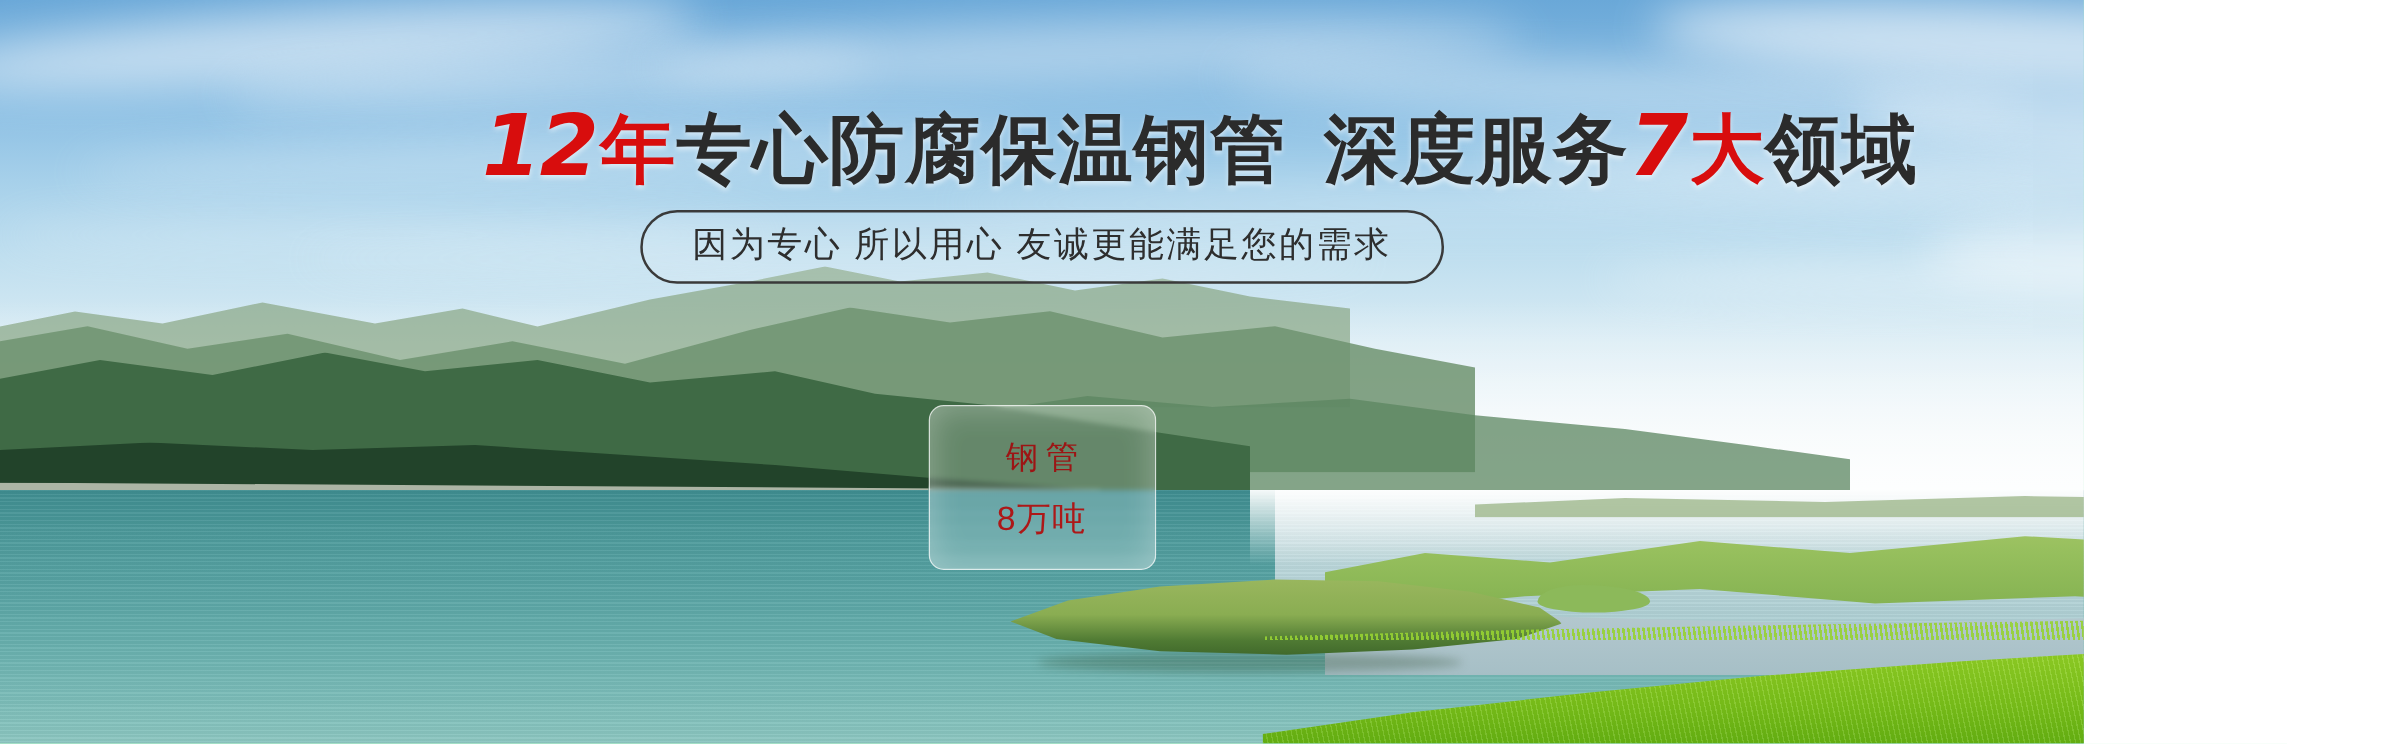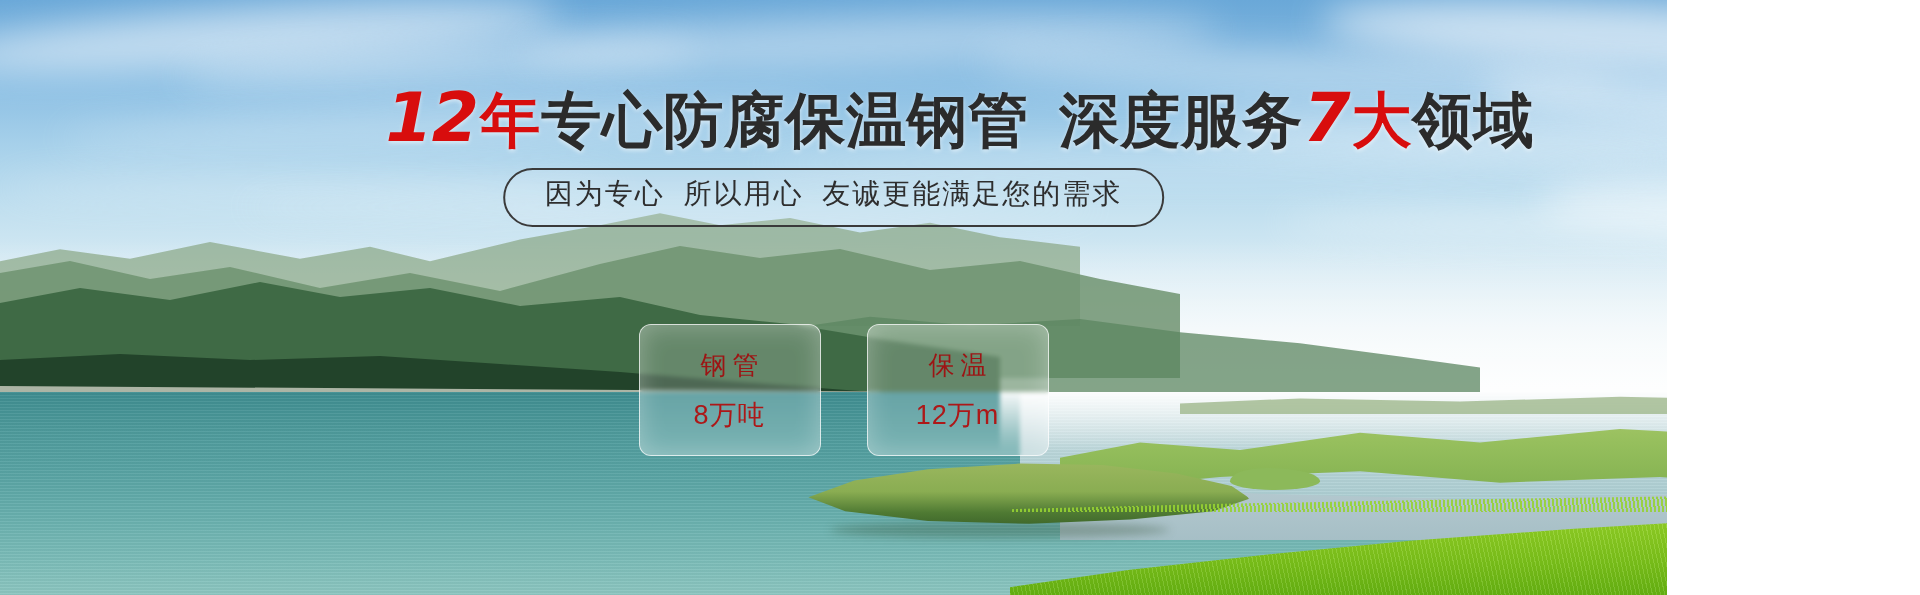--- a/index.html
+++ b/index.html
@@ -186,21 +186,21 @@
     padding-right:2px;
   }
   .headline .gap{display:inline-block;width:30px;}
 
   
   .subtitle-pill{
     position:absolute;left:50%;top:168px;transform:translateX(-50%);
     padding:9px 40px 12px;
     border:2px solid #3a3a3a;
     border-radius:32px;
-    font-family:Liberation Mono, monospace;
+    font-family:Liberation Sans, sans-serif;
     font-size:28px;
     line-height:34px;
     letter-spacing:2px;
     color:#2e2e2e;
     white-space:nowrap;
     background:rgba(255,255,255,.10);
     text-align:right;
   }
 
   
@@ -212,21 +212,20 @@
   .card{
     width:180px;height:130px;
     border-radius:12px;
     border:1px solid rgba(255,255,255,.75);
     background:rgba(255,255,255,.20);
     backdrop-filter:blur(2px);
     display:flex;flex-direction:column;
     align-items:center;justify-content:center;
     gap:14px;
     box-shadow:inset 0 0 26px rgba(255,255,255,.30);
-    margin-left:20px;
   }
   .card-title{
     font-family:"DejaVu Sans","Liberation Sans",sans-serif;
     font-size:26px;letter-spacing:6px;
     color:#9d1414;text-indent:6px;
   }
   .card-value{
     font-family:Liberation Sans, sans-serif;
     font-size:27px;letter-spacing:1px;
     color:#ad1818;
@@ -285,20 +284,16 @@
   <div class="subtitle-pill">因为专心 所以用心  友诚更能满足您的需求</div>
 
   <div class="cards">
 
     <div class="card">
       <div class="card-title">钢管</div>
       <div class="card-value"><span>8万吨</span></div>
     </div>
 
 
-    <div class="card">
-      <div class="card-title">保温</div>
-      <div class="card-value"><span>12万m</span></div>
-    </div>
 
   </div>
 
 </div>
 
 </body></html>

